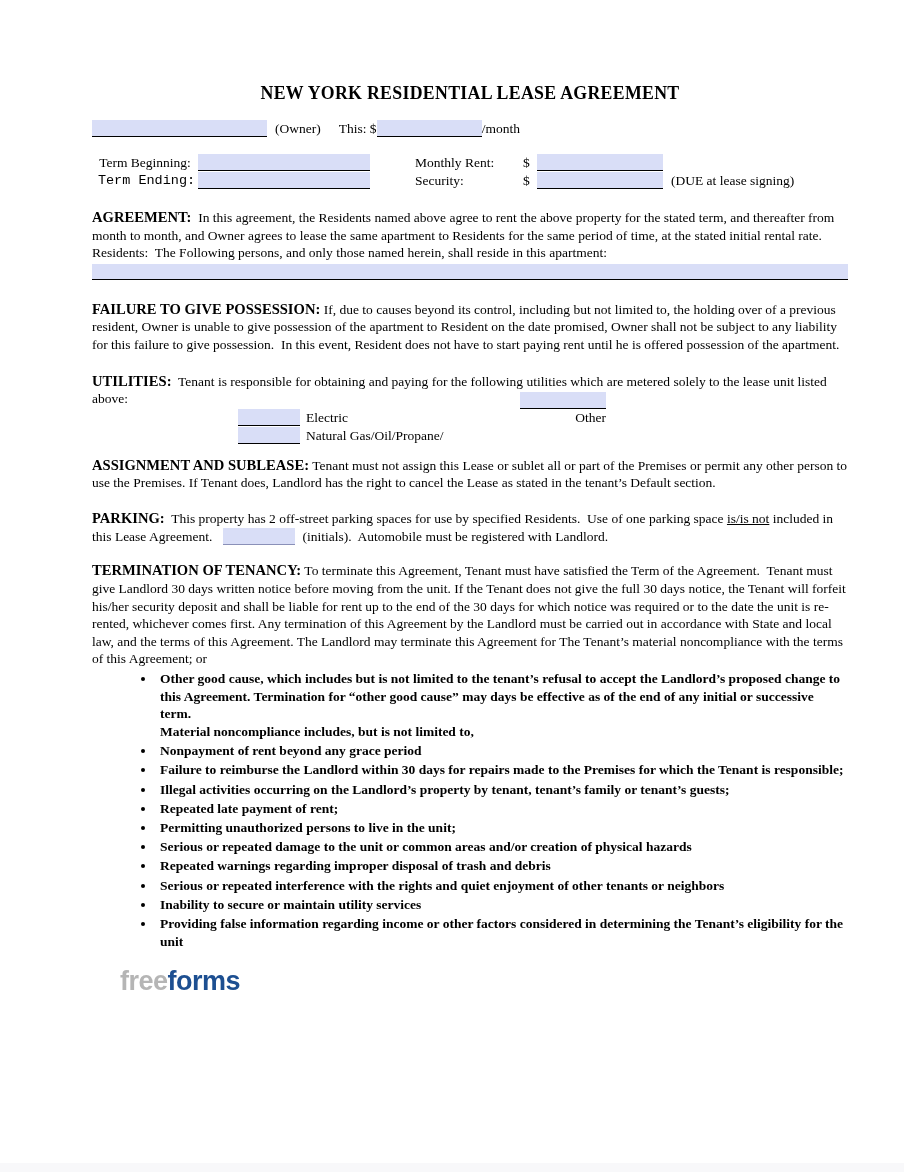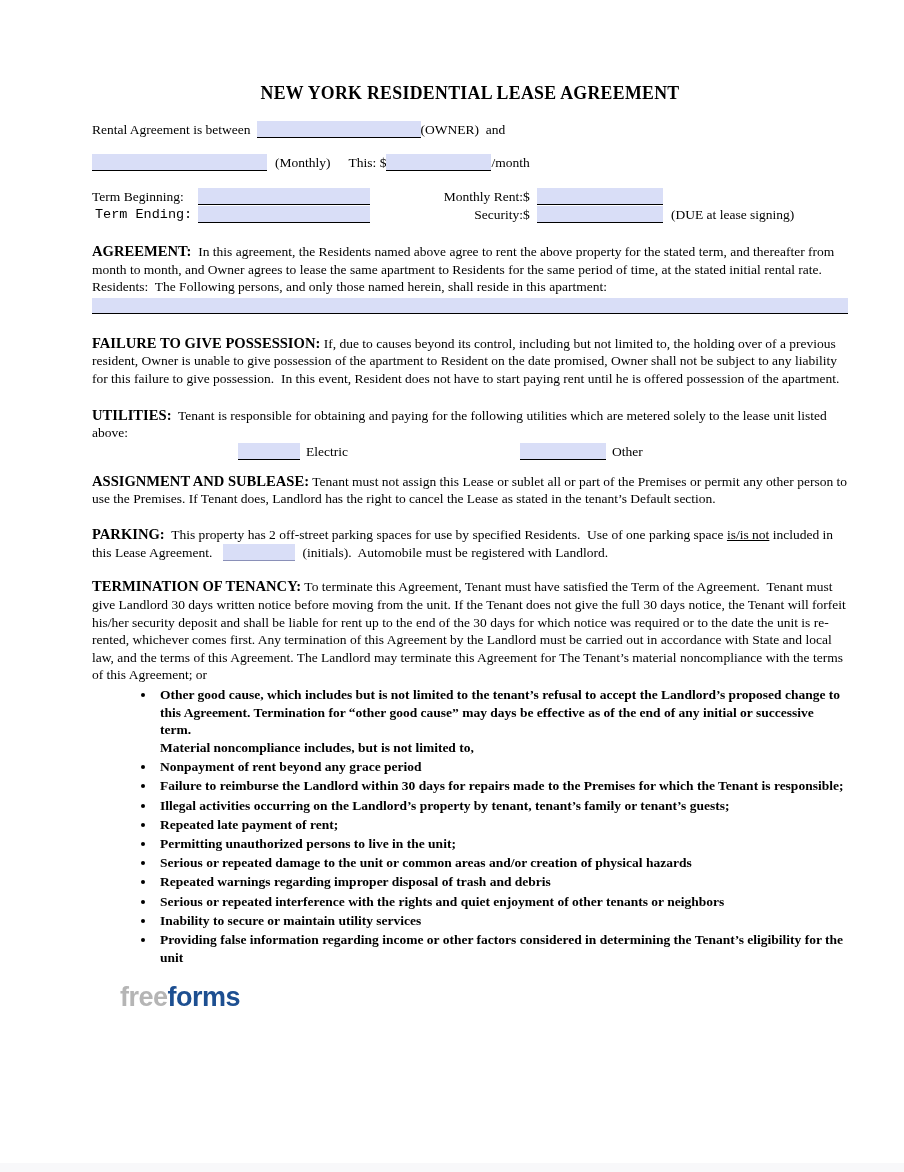--- a/index.html
+++ b/index.html
@@ -51,24 +51,24 @@
   .w-money { width: 126px; }
   .w-util { width: 62px; }
   .w-other { width: 86px; }
   .w-initials { width: 72px; margin: 0 4px; }
 
   .gap8 { margin-left: 8px; }
   .gap18 { margin-left: 18px; }
 
   .termblock { margin-top: 16px; }
   .term-row { display: flex; align-items: flex-end; height: 18px; }
-  .term-row .c1 { width: 106px; }
+  .term-row .c1 { width: 106px; text-align: center; }
   .term-row.r2 .c1 { padding-left: 3px; box-sizing: border-box; font-family: Liberation Mono, monospace; }
   .term-row .c2 { width: 45px; }
-  .term-row .c3 { width: 108px; text-align: right; }
+  .term-row .c3 { width: 108px; }
   .term-row .dollar { width: 8px; margin-right: 6px; }
 
   .para { font-size: 13.5px; line-height: 17.6px; }
   .pw { white-space: pre-wrap; }
   .sec-h { font-weight: bold; font-size: 14.6px; }
   .p-agreement { margin-top: 20px; }
   .p-failure { margin-top: 21px; }
   .p-utilities { margin-top: 19px; }
   .p-assignment { margin-top: 13px; }
   .p-parking { margin-top: 18px; }
@@ -77,21 +77,21 @@
 
   .residents-bar {
     display: block;
     margin-top: 2px;
     width: 100%;
     height: 16px;
   }
 
   .util-row { position: relative; display: flex; align-items: flex-end; height: 18px; font-size: 13.5px; }
   .util-row .left-group { display: flex; align-items: flex-end; margin-left: 146px; }
-  .util-row .right-group { position: absolute; left: 428px; bottom: 0; display: flex; align-items: flex-end; }
+  .util-row .right-group { position: absolute; left: 428px; bottom: 0; display: flex; align-items: flex-end; flex-direction: column; }
   .util-row .opt-lbl { margin-left: 6px; line-height: 17px; }
 
   ul.bullets {
     margin: 2px 0 0 0;
     padding-left: 64px;
     font-weight: bold;
     font-size: 13.5px;
     line-height: 17.7px;
   }
   ul.bullets li { margin-bottom: 1.5px; padding-left: 4px; }
@@ -117,29 +117,24 @@
 </style>
 </head>
 <body>
 
 <div class="page">
   <div class="content">
 
     <div class="doc-title">NEW YORK RESIDENTIAL LEASE AGREEMENT</div>
 
 
-    <div class="fline fline2">
-      <span class="lbl">Rental Agreement is between</span>
-      <input class="fld w-owner" type="text" style="">
-      <span class="lbl pw">(OWNER)  and</span>
-    </div>
 
     <div class="fline fline3">
       <input class="fld w-tenant" type="text" style="">
-      <span class="lbl gap8">(Monthly)</span>
+      <span class="lbl gap8">(Owner)</span>
       <span class="lbl gap18">This: $</span>
       <input class="fld w-rent" type="text" style="">
       <span class="lbl">/month</span>
     </div>
 
     <div class="termblock">
       <div class="term-row">
         <span class="lbl c1">Term Beginning:</span>
         <input class="fld w-date" type="text" style="">
         <span class="c2"></span>
@@ -170,20 +165,26 @@
     <div class="para p-utilities">
       <span class="sec-h">UTILITIES:</span><span class="pw">  Tenant is responsible for obtaining and paying for the following utilities which are metered solely to the lease unit listed above:</span>
       <div class="util-row">
         <span class="left-group">
           <input class="fld w-util" type="text" style="">
           <span class="opt-lbl">Electric</span>
         </span>
         <span class="right-group">
           <input class="fld w-other" type="text" style="">
           <span class="opt-lbl">Other</span>
+        </span>
+      </div>
+      <div class="util-row">
+        <span class="left-group">
+          <input class="fld w-util" type="text" style="">
+          <span class="opt-lbl">Natural Gas/Oil/Propane/</span>
         </span>
       </div>
     </div>
 
     <div class="para p-assignment">
       <span class="sec-h">ASSIGNMENT AND SUBLEASE:</span><span class="pw"> Tenant must not assign this Lease or sublet all or part of the Premises or permit any other person to use the Premises. If Tenant does, Landlord has the right to cancel the Lease as stated in the tenant’s Default section.</span>
     </div>
 
     <div class="para p-parking">
       <span class="sec-h">PARKING:</span><span class="pw">  This property has 2 off-street parking spaces for use by specified Residents.  Use of one parking space </span><span class="pw uln">is/is not</span><span class="pw"> included in this Lease Agreement.  </span><input class="fld w-initials noline" type="text" style=""><span class="pw"> (initials).  Automobile must be registered with Landlord.</span>

